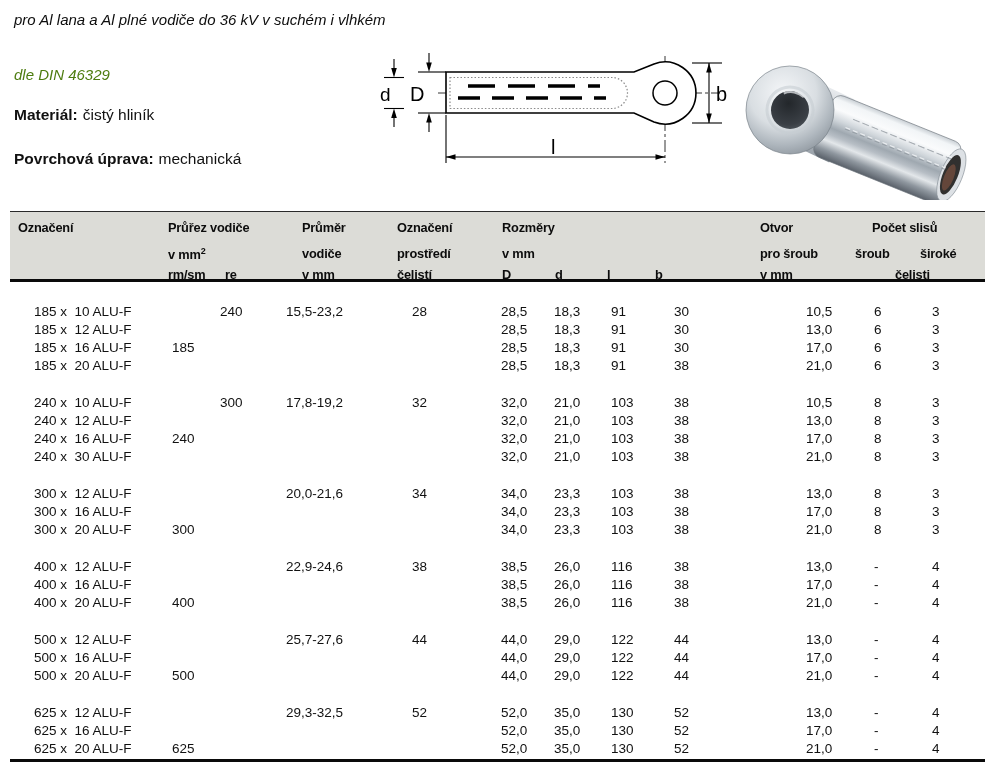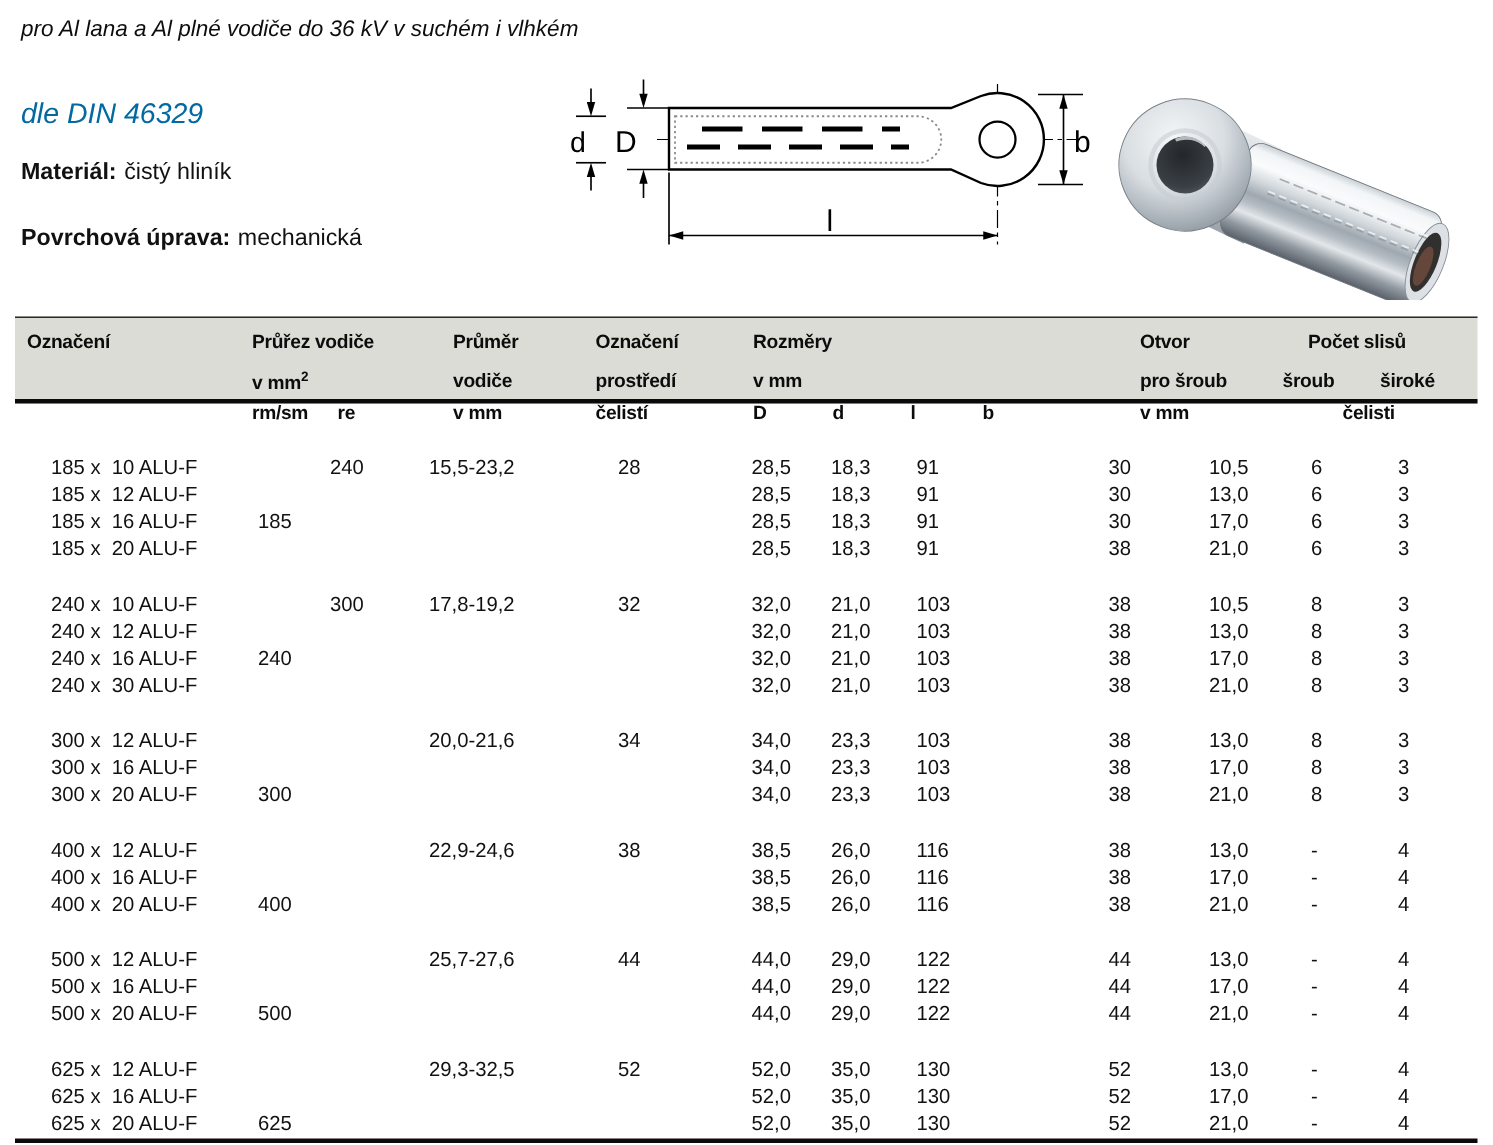--- a/index.html
+++ b/index.html
@@ -1,44 +1,44 @@
 <!DOCTYPE html>
 <html lang="cs" style="--header-bg: #dcdcd7; --accent-line: #0a0a0a;"><head>
 <meta charset="utf-8">
 <style>
   html,body{margin:0;padding:0;background:#fff;}
   body{width:995px;height:763px;overflow:hidden;position:relative;
        font-family:"Liberation Sans",sans-serif;color:#111;}
   .abs{position:absolute;}
   
   .intro{left:14px;top:8px;font-style:italic;font-size:15px;line-height:23px;color:#0d0d0d;}
-  .standard{left:14px;top:66px;font-style:italic;font-size:19px;color:#0369a1;}
+  .standard{left:14px;top:66px;font-style:italic;font-size:15px;color:#4d7c0f;}
   .spec{left:14px;top:106px;font-size:15.5px;}
   .spec2{left:14px;top:150px;font-size:15.5px;}
   .spec b,.spec2 b{font-weight:bold;}
   .val{margin-left:5px;margin-top:44px;}
   
-  .thead{left:10px;top:211px;width:975px;height:58px;box-sizing:border-box;
+  .thead{left:10px;top:211px;width:975px;height:71px;box-sizing:border-box;
          background:var(--header-bg,#dcdcd7);
          border-top:1.5px solid #2a2a2a;border-bottom:3px solid #0a0a0a;}
   .h{position:absolute;font-weight:bold;font-size:12.8px;letter-spacing:-0.2px;white-space:pre;color:#0c0c0c;}
   .h sup{font-size:9px;}
   .tbody{left:10px;top:303px;width:975px;}
   .trow{display:flex;height:18px;line-height:18px;font-size:13.5px;}
   .trow.gs{margin-top:19px;}
   .tc{box-sizing:border-box;white-space:pre;overflow:visible;}
   .c0{width:150px;padding-left:24px;}
   .c1{width:50px;padding-left:12px;margin-top:36px;}
   .c2{width:62px;padding-left:10px;}
   .c3{width:110px;padding-left:14px;}
   .c4{width:102px;padding-left:30px;}
   .c5{width:54px;padding-left:17px;}
   .c6{width:56px;padding-left:16px;}
   .c7{width:60px;padding-left:17px;}
-  .c8{width:100px;padding-left:20px;text-align:right;}
+  .c8{width:100px;padding-left:20px;}
   .c9{width:85px;padding-left:52px;}
   .c10{width:60px;padding-left:35px;}
   .c11{width:76px;padding-left:33px;}
   .bottomrule{left:10px;top:759px;width:975px;height:2.5px;background:#0a0a0a;}
   svg text{font-family:"Liberation Sans",sans-serif;}
 </style>
 </head>
 <body>
 
 <div class="abs intro">

